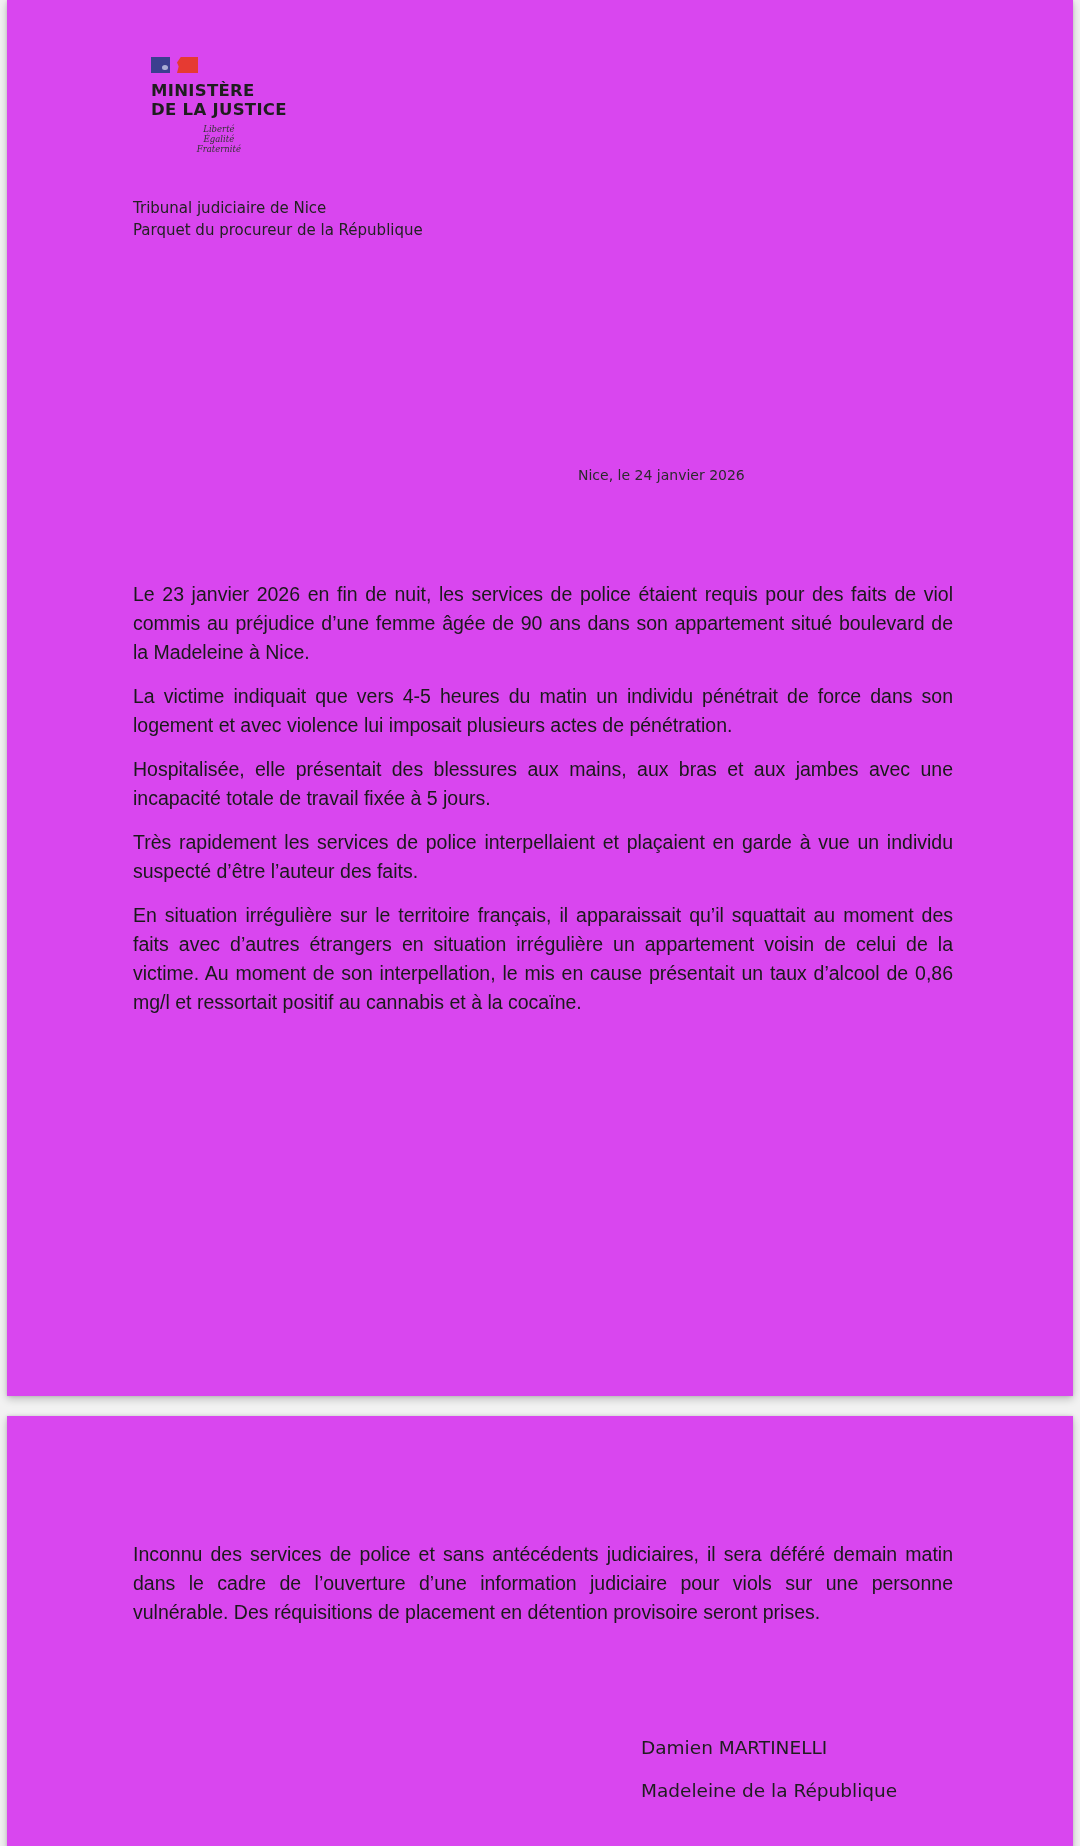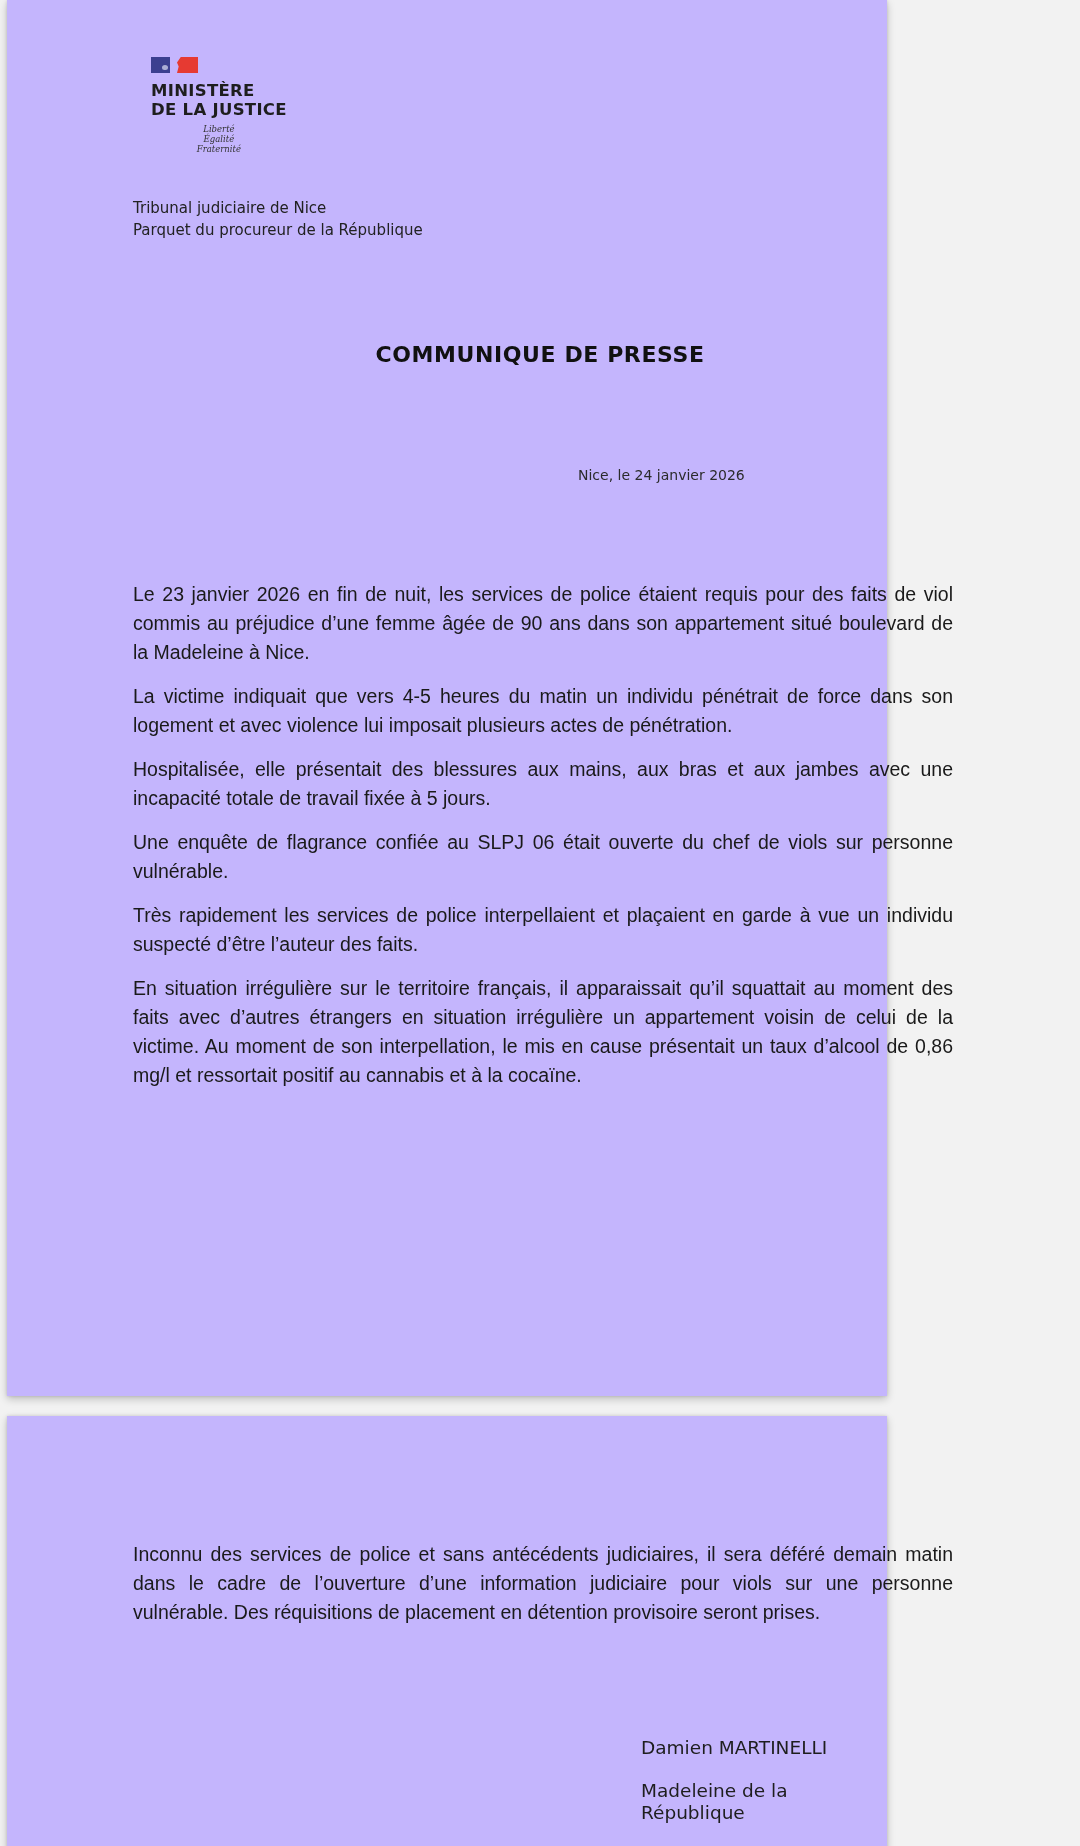--- a/index.html
+++ b/index.html
@@ -11,22 +11,22 @@
       height: 1846px;
       background: #f2f2f2;
       position: relative;
       overflow: hidden;
       font-family: "DejaVu Sans", sans-serif;
       color: #1e1e1e;
     }
     .page {
       position: absolute;
       left: 7px;
-      width: 880px;
-      background: #c4b5fd;
+      width: 1066px;
+      background: #d946ef;
       box-shadow: 0 3px 8px rgba(0,0,0,0.22), 0 0 3px rgba(0,0,0,0.12);
     }
     #page1 { top: 0; height: 1396px; }
     #page2 { top: 1416px; height: 440px; }
 
     
     .logo {
       position: absolute;
       left: 144px;
       top: 57px;
@@ -153,29 +153,27 @@
       <div>Égalité</div>
       <div>Fraternité</div>
     </div>
   </div>
 
   <div class="court">
     <div>Tribunal judiciaire de Nice</div>
     <div>Parquet du procureur de la République</div>
   </div>
 
-  <div class="title">COMMUNIQUE DE PRESSE</div>
 
   <div class="date">Nice, le 24 janvier 2026</div>
 
   <div class="body-text" id="body1">
     <p>Le 23 janvier 2026 en fin de nuit, les services de police étaient requis pour des faits de viol commis au préjudice d’une femme âgée de 90 ans dans son appartement situé boulevard de la Madeleine à Nice.</p>
     <p>La victime indiquait que vers 4-5 heures du matin un individu pénétrait de force dans son logement et avec violence lui imposait plusieurs actes de pénétration.</p>
     <p>Hospitalisée, elle présentait des blessures aux mains, aux bras et aux jambes avec une incapacité totale de travail fixée à 5 jours.</p>
-    <p>Une enquête de flagrance confiée au SLPJ 06 était ouverte du chef de viols sur personne vulnérable.</p>
     <p>Très rapidement les services de police interpellaient et plaçaient en garde à vue un individu suspecté d’être l’auteur des faits.</p>
     <p>En situation irrégulière sur le territoire français, il apparaissait qu’il squattait au moment des faits avec d’autres étrangers en situation irrégulière un appartement voisin de celui de la victime. Au moment de son interpellation, le mis en cause présentait un taux d’alcool de 0,86 mg/l et ressortait positif au cannabis et à la cocaïne.</p>
   </div>
 </div>
 
 <div class="page" id="page2">
   <div class="body-text" id="body2">
     <p>Inconnu des services de police et sans antécédents judiciaires, il sera déféré demain matin dans le cadre de l’ouverture d’une information judiciaire pour viols sur une personne vulnérable. Des réquisitions de placement en détention provisoire seront prises.</p>
   </div>
   <div class="signature">

